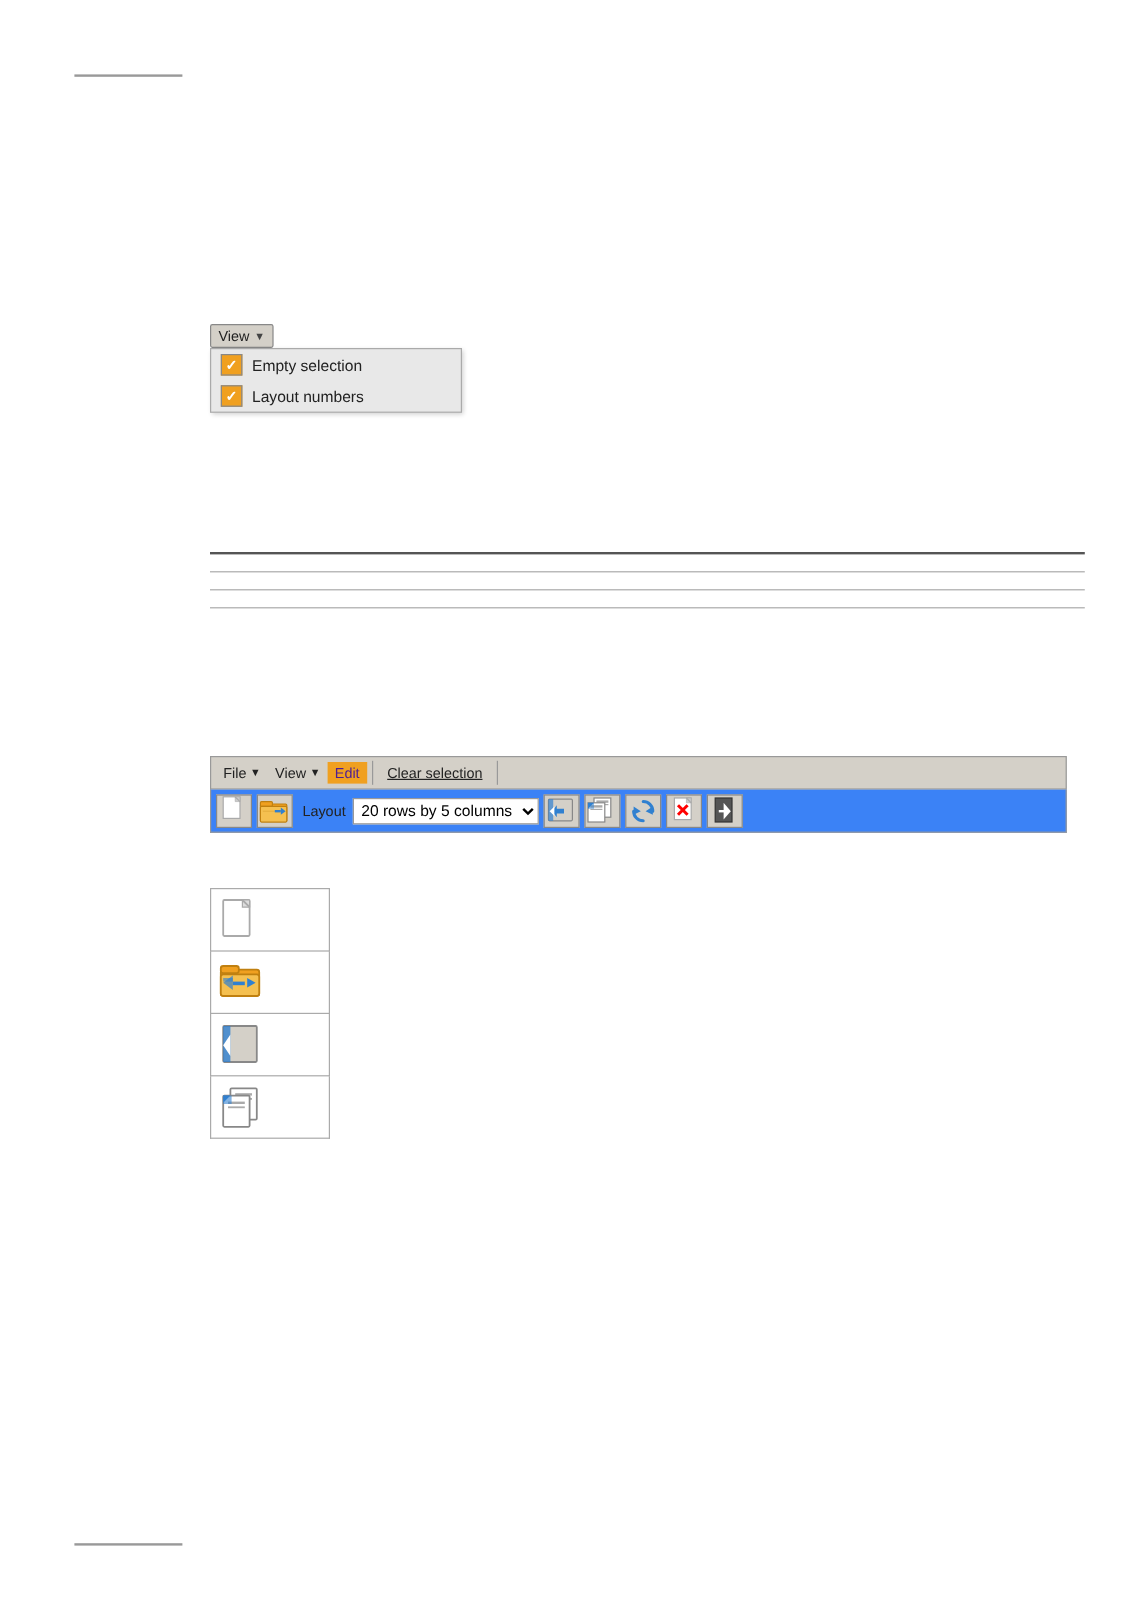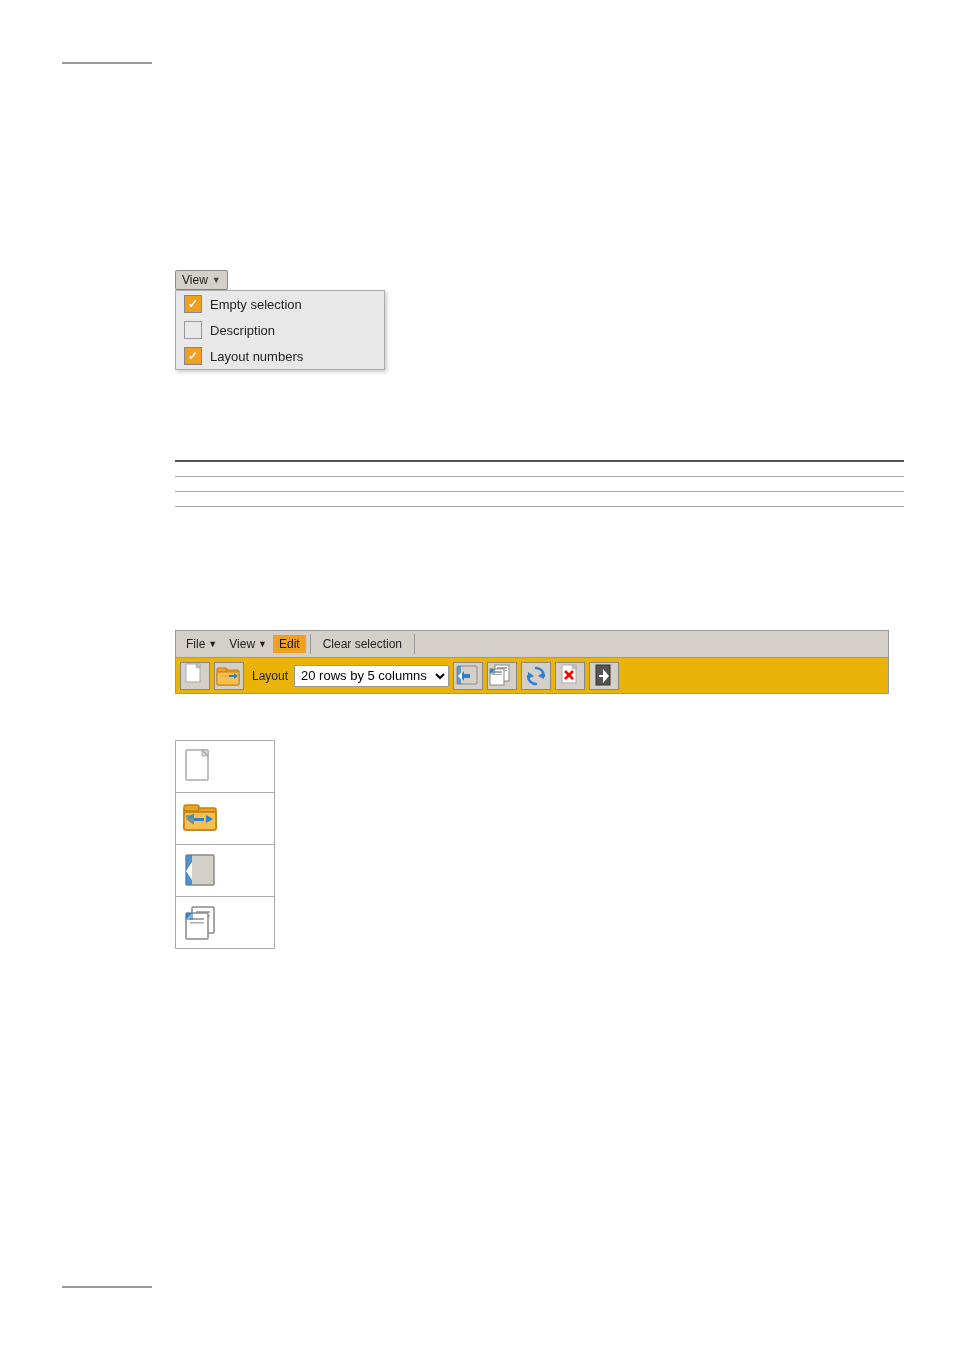--- a/index.html
+++ b/index.html
@@ -126,39 +126,40 @@
       font-size: 12px;
       padding: 2px 6px;
       cursor: pointer;
       color: #222;
       display: flex;
       align-items: center;
       gap: 3px;
     }
     .toolbar-menu-item.active {
       background: #f0a020;
-      color: #0f172a;
+      color: #4c1d95;
       text-align: right;
     }
     .toolbar-separator {
       width: 1px;
       height: 20px;
       background: #999;
       margin: 0 4px;
     }
     .clear-btn {
       font-size: 12px;
       padding: 2px 8px;
       cursor: pointer;
       color: #222;
+      text-decoration: underline;
     }
 
     
     .toolbar-row2 {
-      background: #eab308;
+      background: #3b82f6;
       border: 1px solid #999;
       border-top: none;
       display: flex;
       align-items: center;
       padding: 3px 4px;
       gap: 4px;
       height: 36px;
     }
 
     
@@ -230,24 +231,20 @@
   <span class="arrow">▼</span>
 </div>
 
 <div class="dropdown-menu">
 
   <div class="dropdown-item">
     <div class="check-box">✓</div>
     <span class="item-label">Empty selection</span>
   </div>
 
-  <div class="dropdown-item">
-    <div class="check-box-empty"></div>
-    <span class="item-label">Description</span>
-  </div>
 
   <div class="dropdown-item">
     <div class="check-box">✓</div>
     <span class="item-label">Layout numbers</span>
   </div>
 </div>
 
 <div class="hr-section">
   <hr class="hr-thick">
   <hr class="hr-thin">

